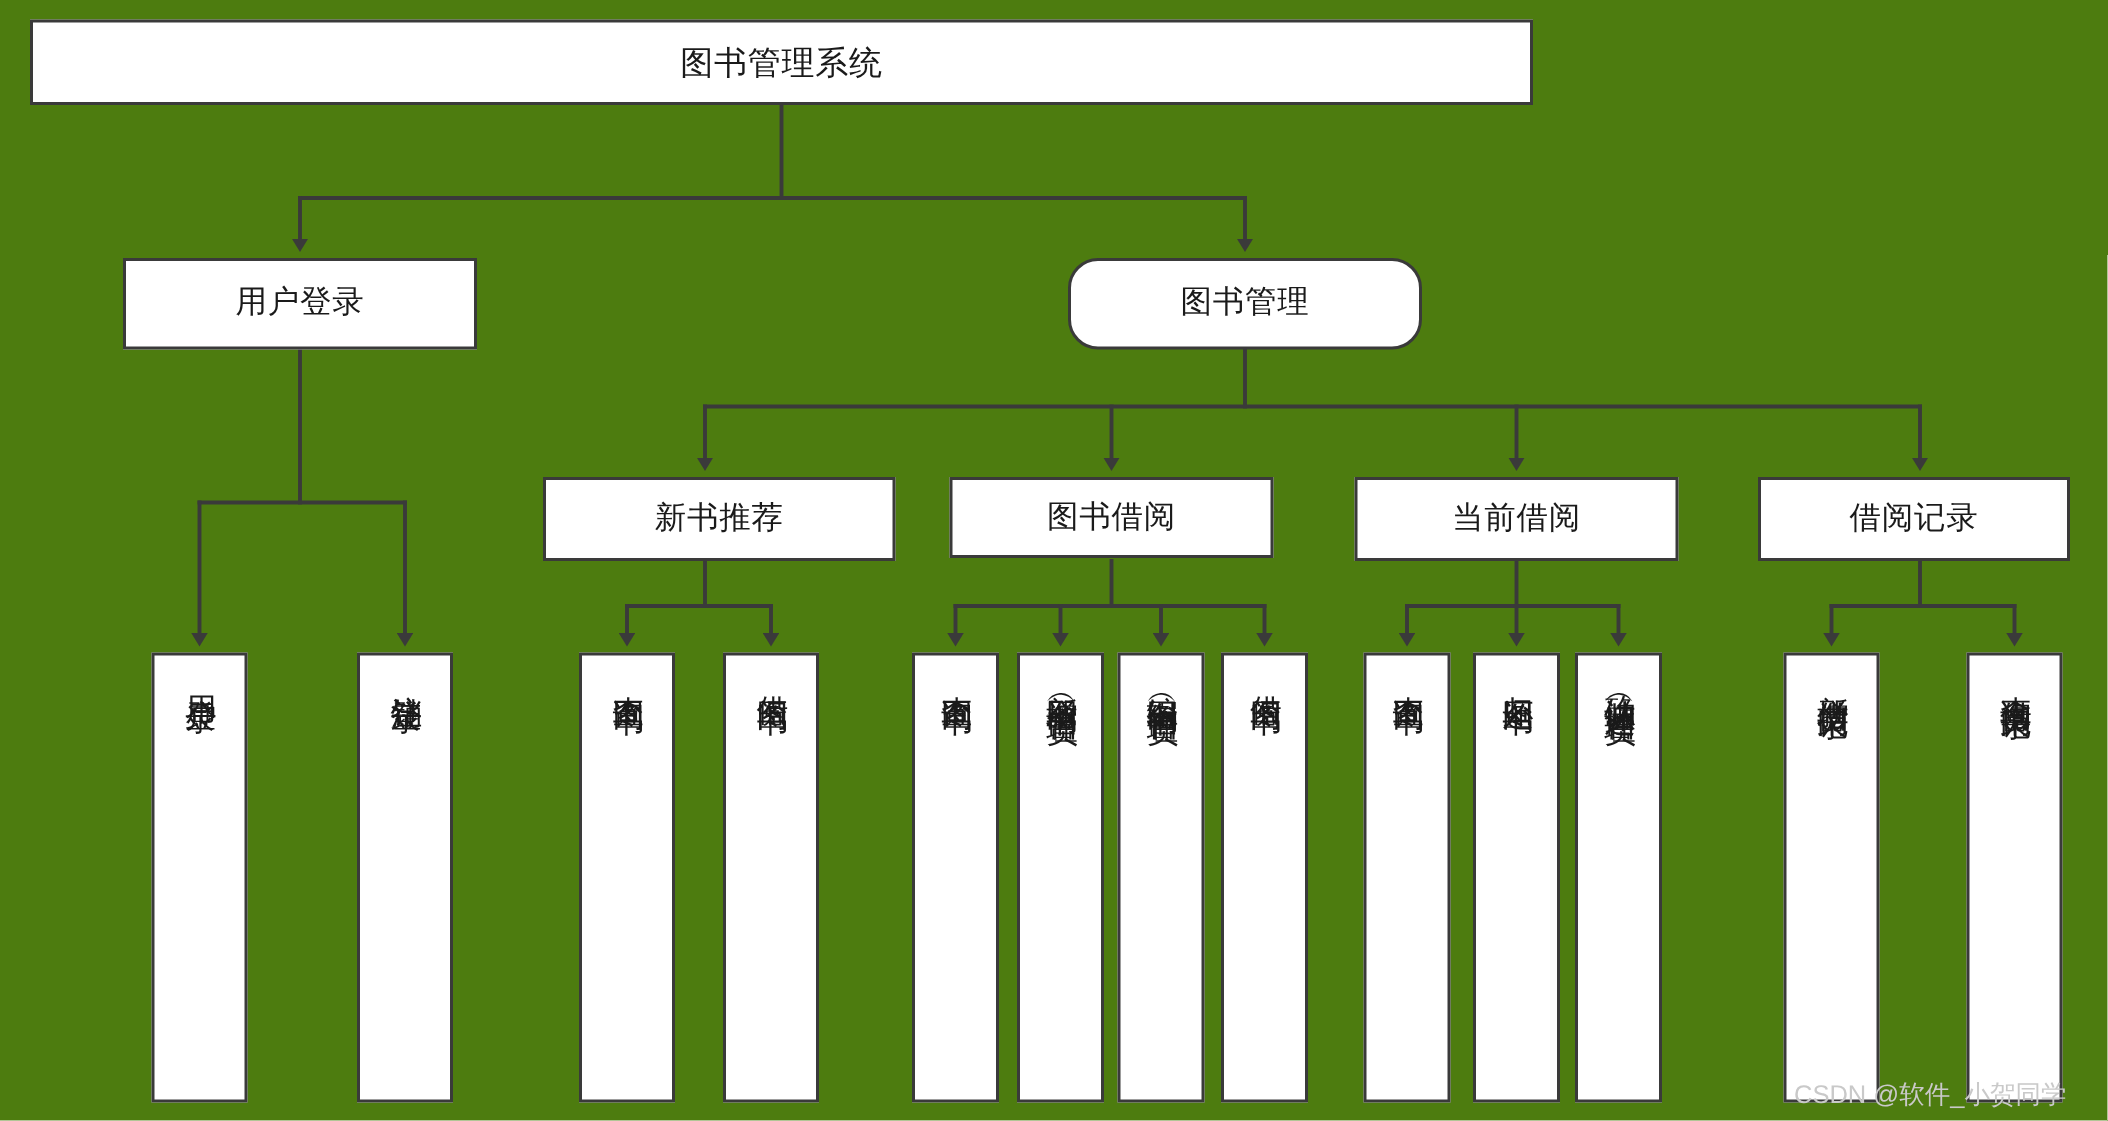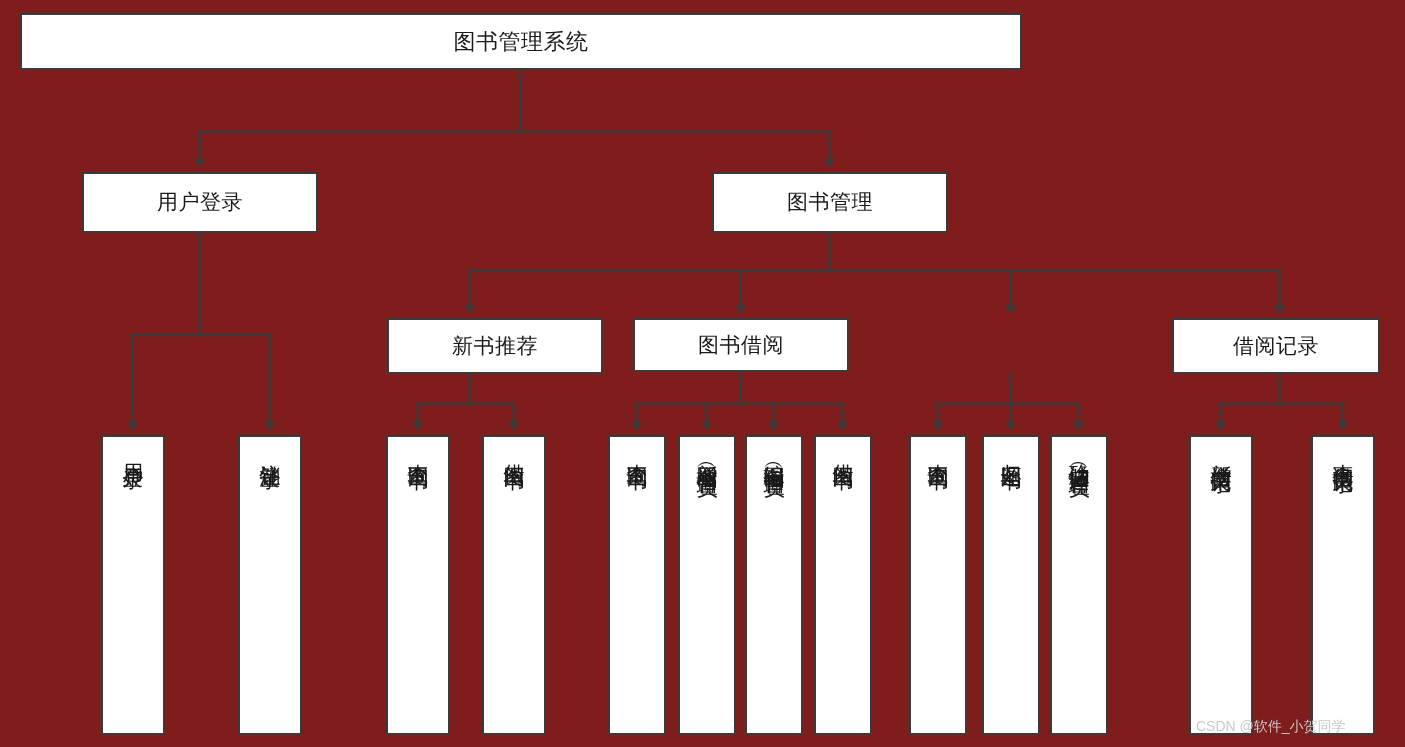--- a/index.html
+++ b/index.html
@@ -8,21 +8,21 @@
     padding: 0;
     background: #ffffff;
   }
   body {
     font-family: "Liberation Sans", "DejaVu Sans", sans-serif;
   }
   #canvas {
     position: relative;
     width: 1405px;
     height: 747px;
-    background: #7f1d1d;
+    background: #4d7c0f;
     overflow: hidden;
   }
   #edges {
     position: absolute;
     left: 0;
     top: 0;
     width: 1405px;
     height: 747px;
     pointer-events: none;
   }
@@ -60,21 +60,21 @@
     writing-mode: vertical-rl;
     text-orientation: upright;
     font-size: 21px;
     line-height: 1.05;
     letter-spacing: 2px;
     white-space: nowrap;
   }
   .watermark {
     position: absolute;
     color: #c9c9c9;
-    font-size: 14px;
+    font-size: 17px;
     z-index: 5;
     white-space: nowrap;
     user-select: none;
   }
 </style>
 </head>
 <body>
 
 <div id="canvas">
 
@@ -128,29 +128,32 @@
     </g>
   </svg>
 
   <div class="node horiz root" style="left: 20px; top: 13px; width: 1002px; height: 57px;">
     <span class="label">图书管理系统</span>
   </div>
 
   <div class="node horiz" style="left: 82px; top: 172px; width: 236px; height: 61px;">
     <span class="label">用户登录</span>
   </div>
-  <div class="node horiz" style="left: 712px; top: 172px; width: 236px; height: 61px;">
+  <div class="node horiz" style="left: 712px; top: 172px; width: 236px; height: 61px; border-radius: 20px;">
     <span class="label">图书管理</span>
   </div>
 
-  <div class="node horiz" style="left: 362px; top: 318px; width: 216px; height: 56px; margin-left: 25px;">
+  <div class="node horiz" style="left: 362px; top: 318px; width: 235px; height: 56px;">
     <span class="label">新书推荐</span>
   </div>
   <div class="node horiz" style="left: 633px; top: 318px; width: 216px; height: 54px;">
     <span class="label">图书借阅</span>
+  </div>
+  <div class="node horiz" style="left: 903px; top: 318px; width: 216px; height: 56px;">
+    <span class="label">当前借阅</span>
   </div>
   <div class="node horiz" style="left: 1172px; top: 318px; width: 208px; height: 56px;">
     <span class="label">借阅记录</span>
   </div>
 
   <div class="node vert" style="left: 101px; top: 435px; width: 64px; height: 300px;">
     <span class="label">用户登录</span>
   </div>
   <div class="node vert" style="left: 238px; top: 435px; width: 64px; height: 300px;">
     <span class="label">注销登录</span>

